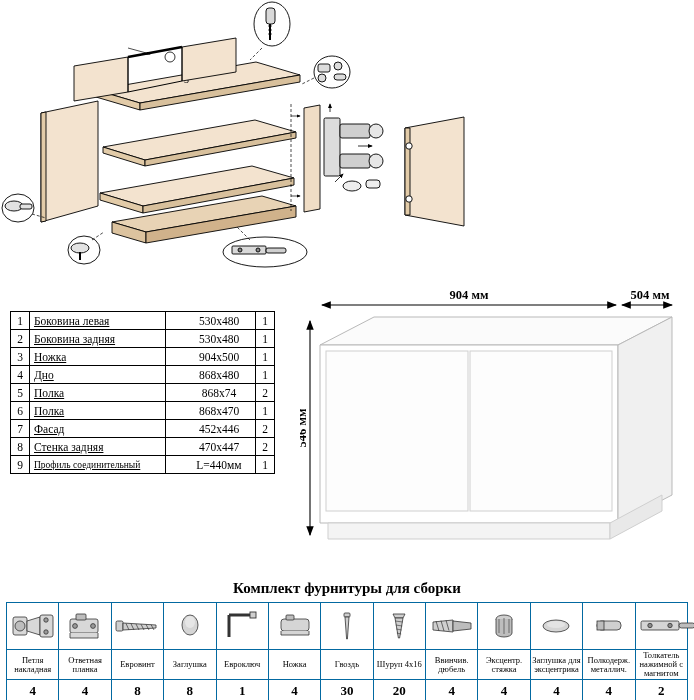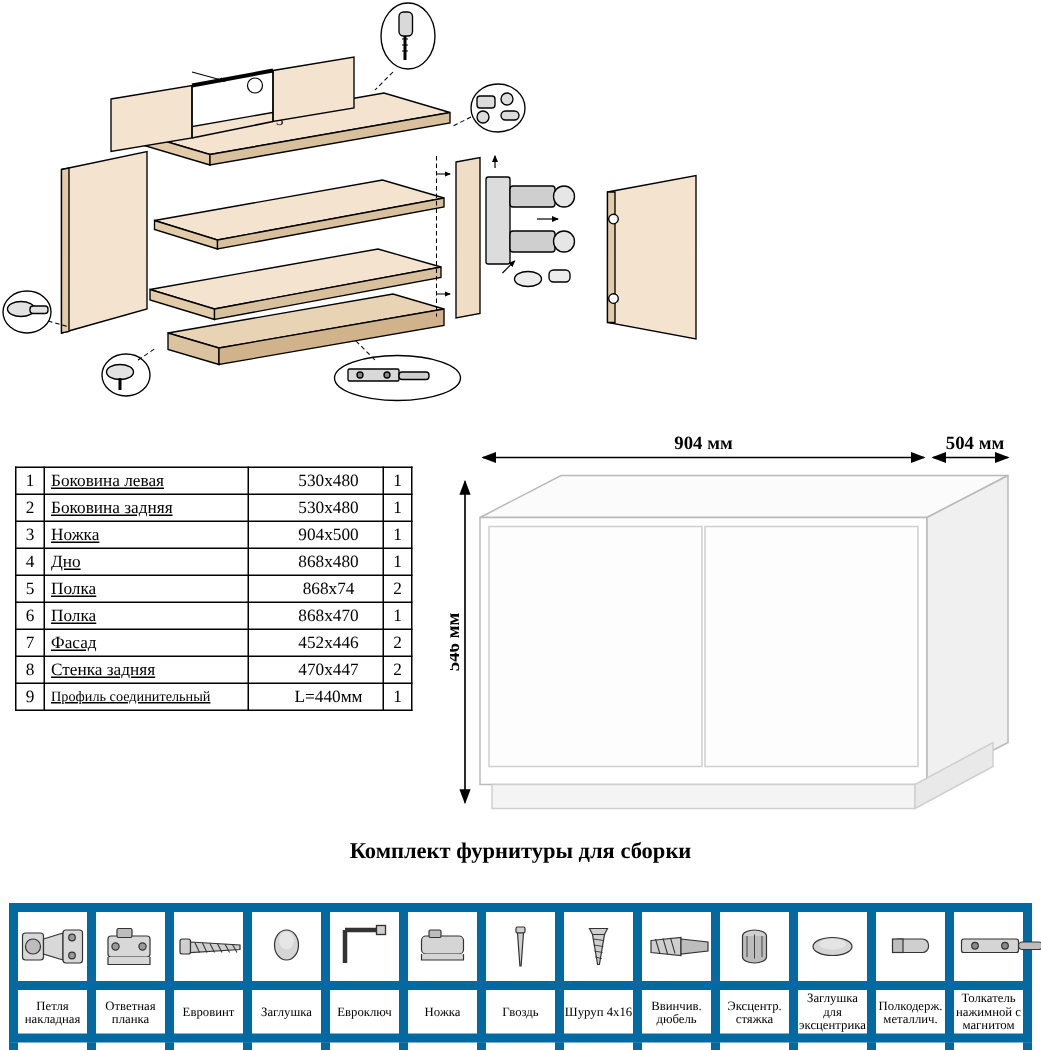--- a/index.html
+++ b/index.html
@@ -25,28 +25,28 @@
   .parts-table td.name{padding-left:4px;text-decoration:underline;}
   .parts-table td.dim{width:68px;text-align:center;padding-left:19px;}
   .parts-table td.qty{width:14px;text-align:center;}
   .parts-table td.small{font-size:9.5px;margin-top:44px;}
 
   
   #dims{position:absolute;left:300px;top:285px;width:394px;height:285px;}
 
   
   .kit-title{
-    position:absolute;left:0;top:560px;width:694px;text-align:center;
+    position:absolute;left:0;top:580px;width:694px;text-align:center;
     font-size:15px;font-weight:bold;
   }
   .kit{
     position:absolute;left:6px;top:602px;width:682px;
     border-collapse:collapse;table-layout:fixed;
   }
-  .kit td{border:6px solid #0369a1;text-align:center;vertical-align:middle;}
+  .kit td{border:1px solid #0369a1;text-align:center;vertical-align:middle;}
   .kit tr.icons td{height:46px;padding:0;}
   .kit tr.labels td{height:24px;font-size:8.5px;line-height:9px;padding:1px 0;}
   .kit tr.counts td{height:20px;font-size:13px;font-weight:bold;}
   .kit svg{display:block;margin:0 auto;}
 </style>
 </head>
 <body>
 
 <div class="stage">
 

